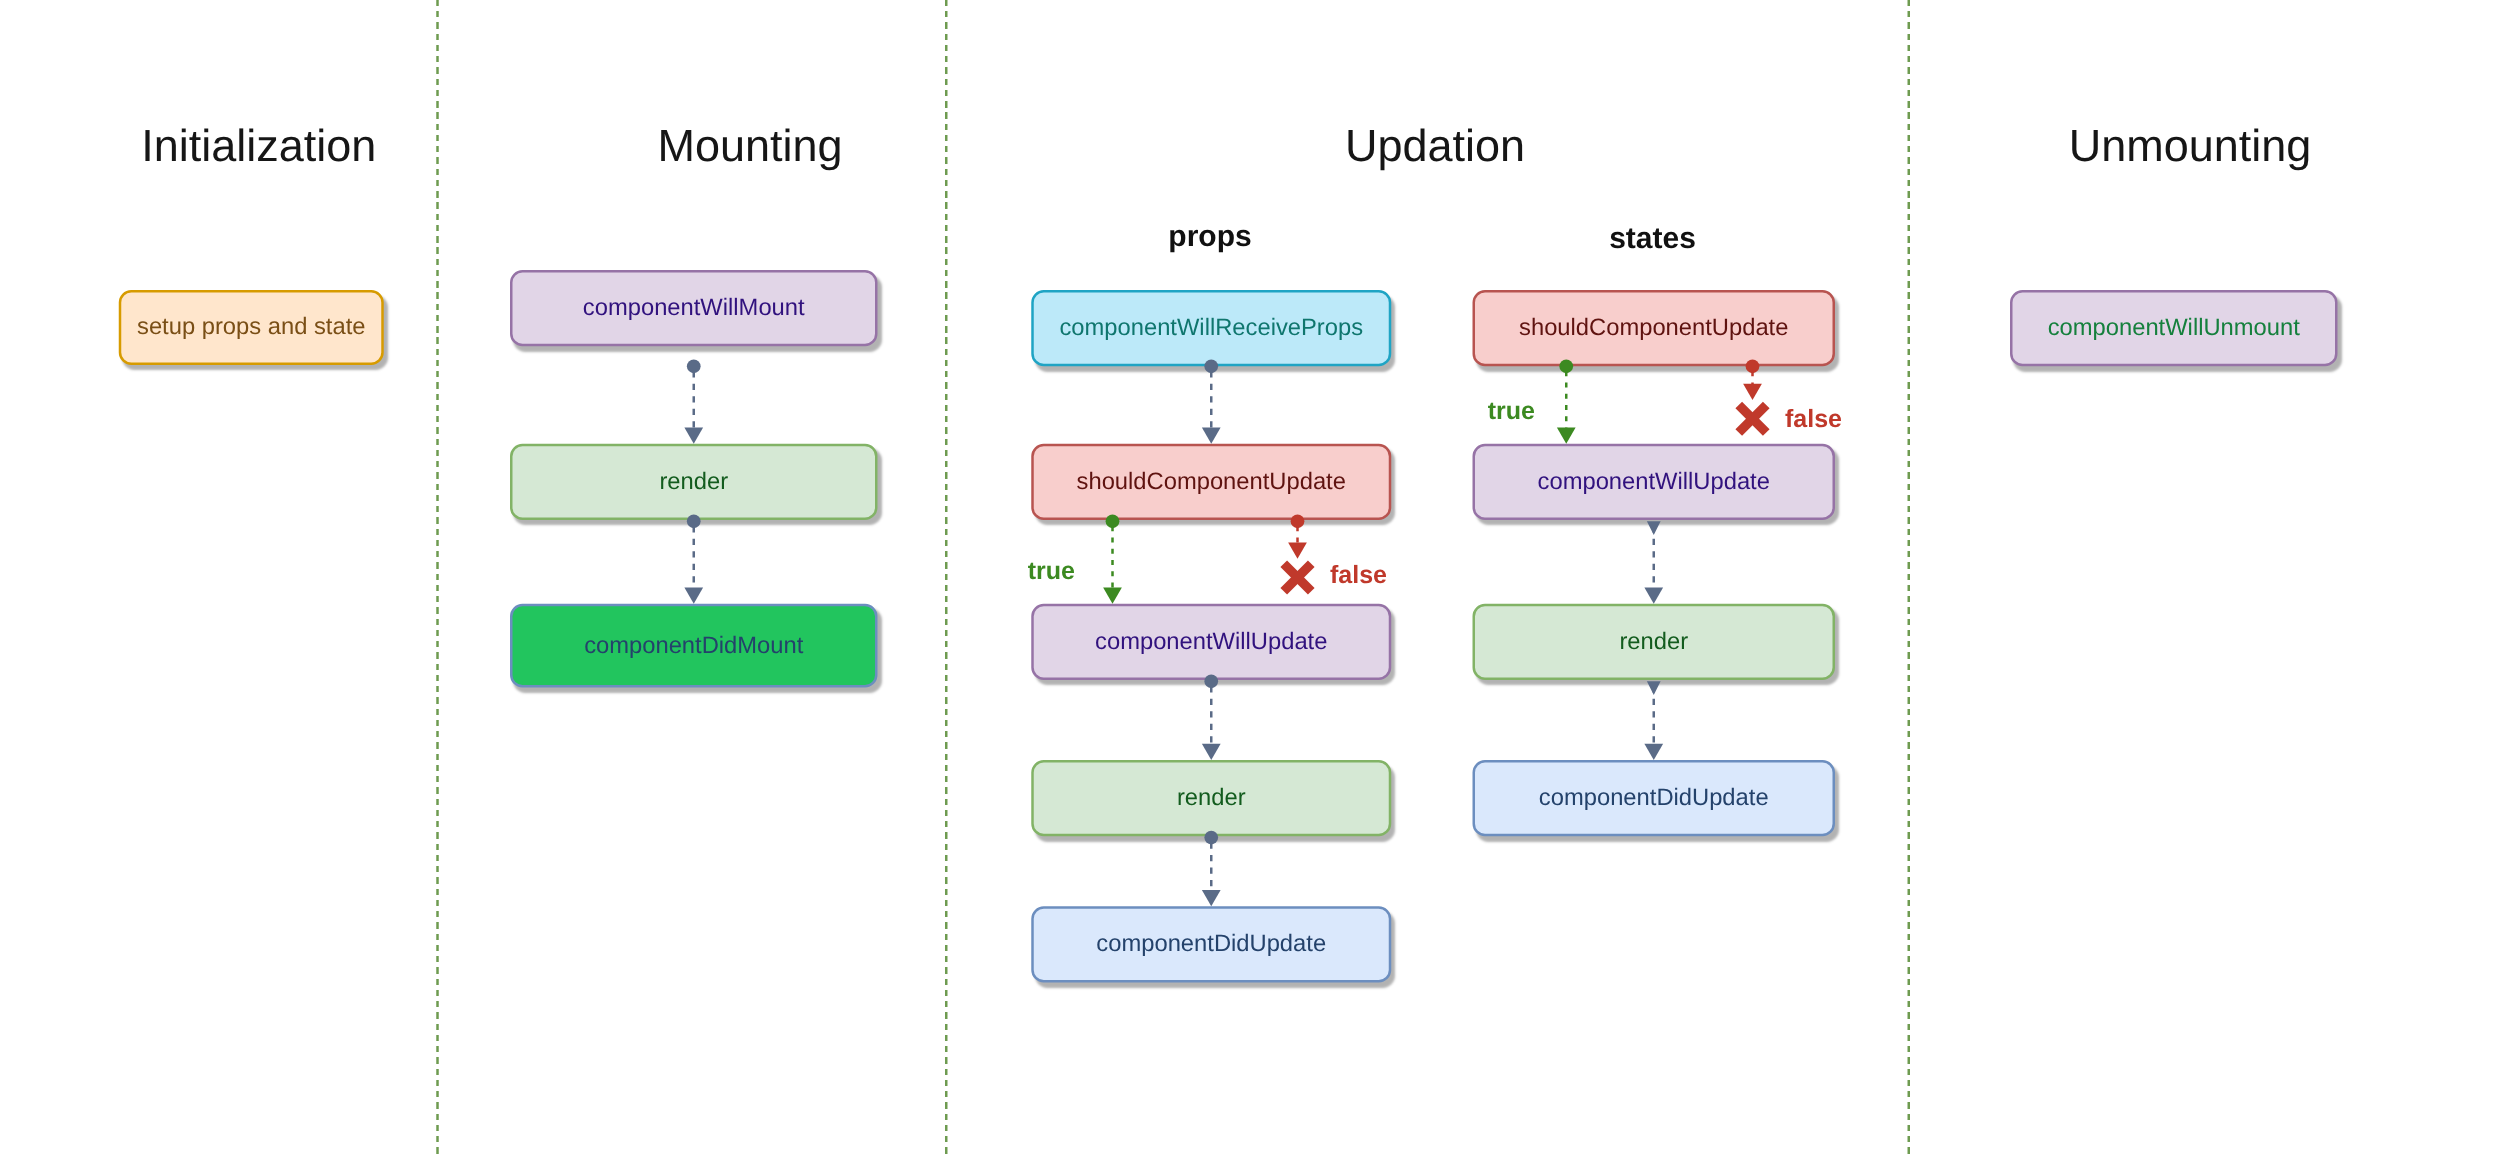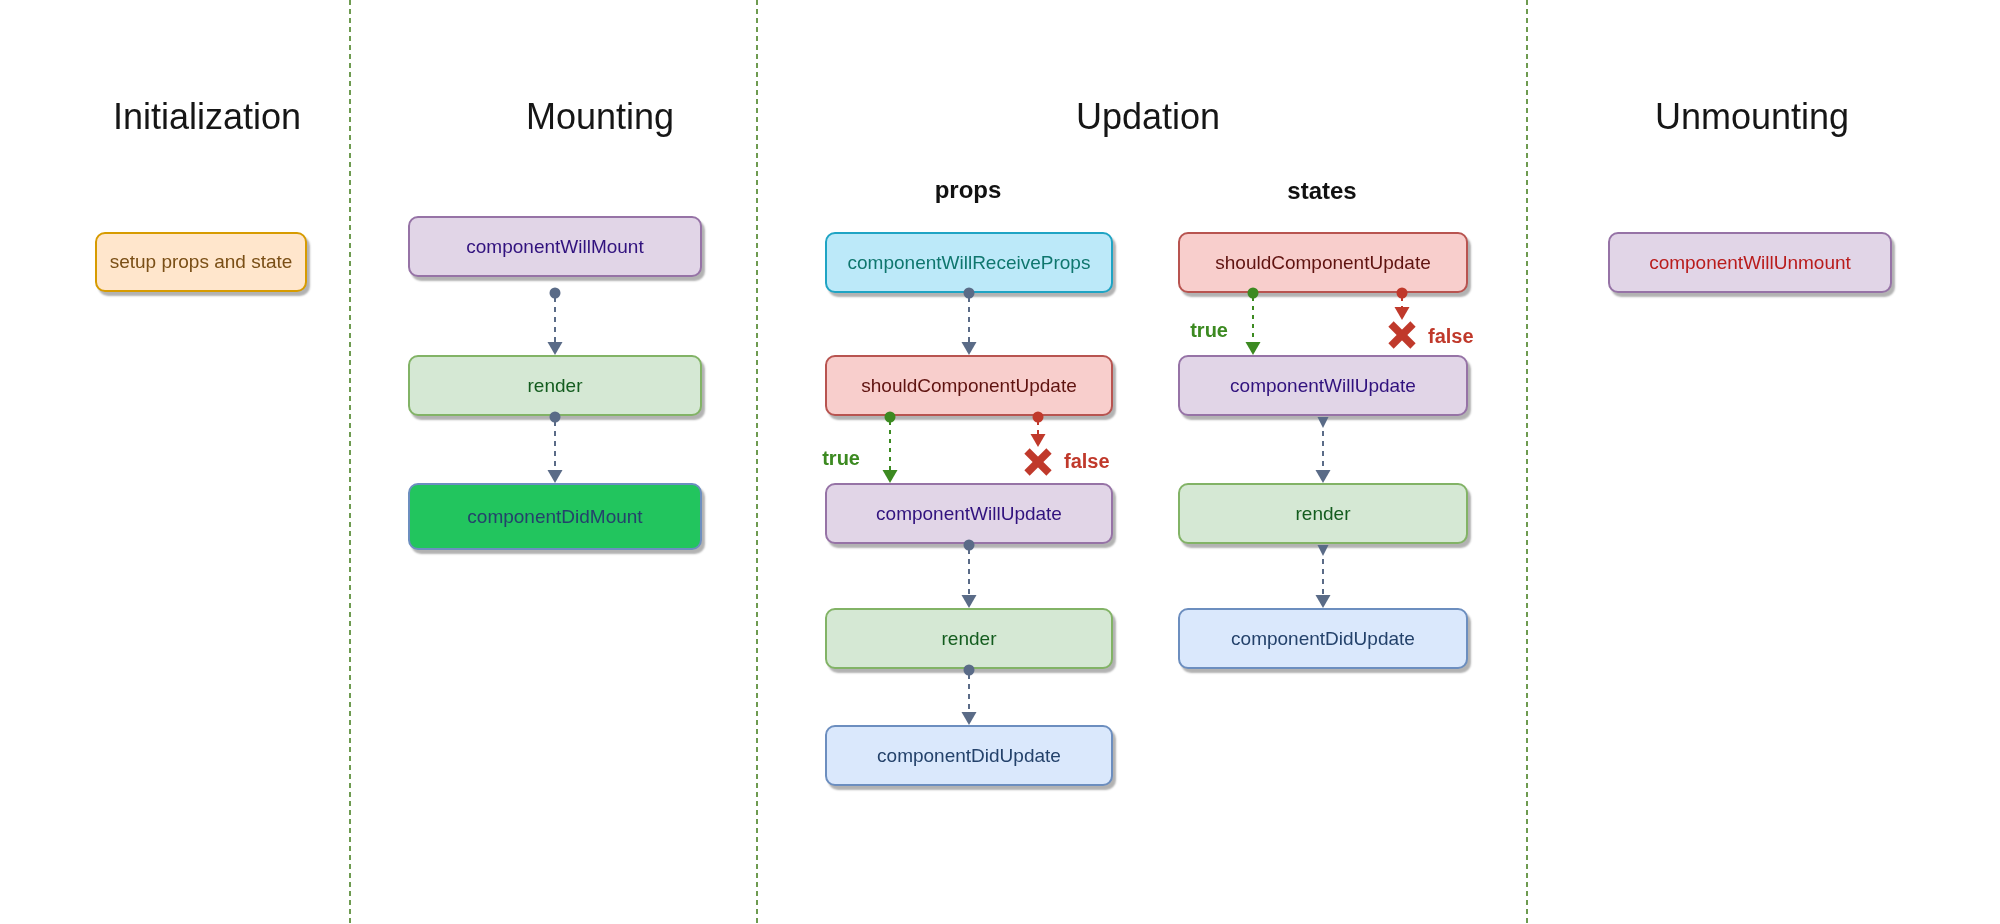--- a/index.html
+++ b/index.html
@@ -82,21 +82,21 @@
       </div>
       <div class="node" style="left: 1178px; top: 355px; width: 290px; height: 61px; background: rgb(225, 213, 231); border-color: rgb(150, 115, 166); color: rgb(49, 18, 126);">
         <span>componentWillUpdate</span>
       </div>
       <div class="node" style="left: 1178px; top: 483px; width: 290px; height: 61px; background: rgb(213, 232, 212); border-color: rgb(130, 179, 102); color: rgb(19, 92, 30);">
         <span>render</span>
       </div>
       <div class="node" style="left: 1178px; top: 608px; width: 290px; height: 61px; background: rgb(218, 232, 252); border-color: rgb(108, 142, 191); color: rgb(36, 66, 107);">
         <span>componentDidUpdate</span>
       </div>
-      <div class="node" style="left: 1608px; top: 232px; width: 284px; height: 61px; background: rgb(225, 213, 231); border-color: rgb(150, 115, 166); color: #b91c1c;">
+      <div class="node" style="left: 1608px; top: 232px; width: 262px; height: 61px; background: rgb(225, 213, 231); border-color: rgb(150, 115, 166); color: #15803d;">
         <span>componentWillUnmount</span>
       </div>
     </div>
   <svg id="edges" width="2000" height="924" viewBox="0 0 2000 924">
       <g>
         <line x1="555" y1="297" x2="555" y2="344" stroke="#5a6b87" stroke-width="2" stroke-dasharray="5 5"></line>
         <circle cx="555" cy="293" r="5.5" fill="#5a6b87"></circle>
         <polygon points="555,355 547.5,342 562.5,342" fill="#5a6b87"></polygon>
       </g>
       <g>

